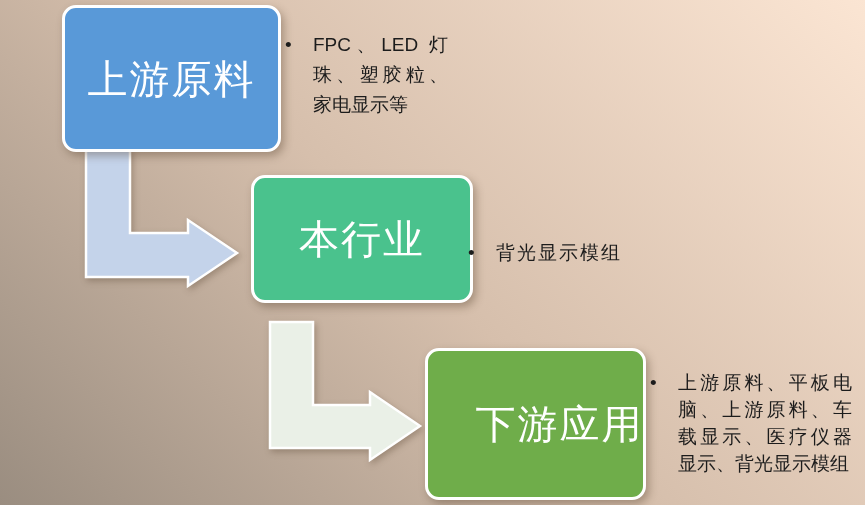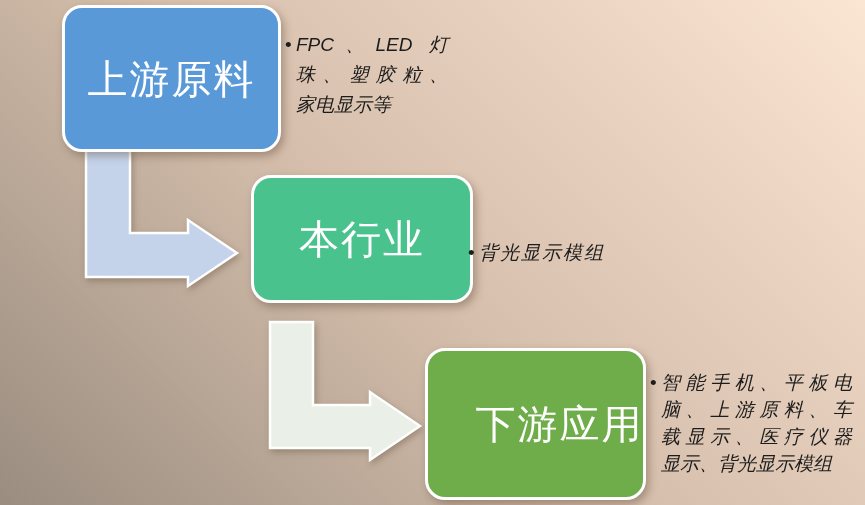--- a/index.html
+++ b/index.html
@@ -9,37 +9,37 @@
     overflow:hidden;
     font-family:"Liberation Sans","DejaVu Sans",sans-serif;
   }
   .arrows-layer{position:absolute;left:0;top:0;z-index:1;}
   .arrows-layer polygon{
     stroke:#ffffff;stroke-width:2.5;stroke-linejoin:miter;
     filter:drop-shadow(2px 3px 3px rgba(70,50,30,.30));
   }
   .stage-box{
     position:absolute;z-index:2;
-    border:3px solid #ffffff;border-radius:20px;
+    border:3px solid #ffffff;border-radius:14px;
     box-sizing:border-box;
     display:flex;align-items:center;justify-content:center;
     box-shadow:3px 4px 8px rgba(70,50,30,.35);
   }
   .stage-label{
     color:#ffffff;font-size:40px;letter-spacing:2px;
     white-space:nowrap;line-height:1;
   }
   .bullet-block{
     position:absolute;z-index:2;color:#1c1c1c;
   }
   .bullet-block .dot{
     position:absolute;left:0;top:0;
     font-size:19px;line-height:inherit;
   }
-  .bullet-block .lines{margin-left:11px;font-style:italic;}
+  .bullet-block .lines{margin-left:28px;}
   .bullet-block .ln{font-size:19px;}
   .b1{top:30px;left:285px;width:163px;line-height:30px;}
   .b1 .ln{line-height:30px;}
   .b2{top:238px;left:468px;width:190px;line-height:30px;}
   .b2 .ln{line-height:30px;letter-spacing:2px;}
   .b3{top:369px;left:650px;width:202px;line-height:27px;}
   .b3 .ln{line-height:27px;}
   .jl{text-align:justify;text-align-last:justify;}
   .box-upstream{left:62px;top:5px;width:219px;height:147px;}
   .box-industry{left:251px;top:175px;width:222px;height:128px;}
@@ -79,20 +79,20 @@
   <div class="bullet-block b2">
     <span class="dot">•</span>
     <div class="lines">
       <div class="ln">背光显示模组</div>
     </div>
   </div>
 
   <div class="bullet-block b3">
     <span class="dot">•</span>
     <div class="lines">
-      <div class="ln jl">智能手机、平板电</div>
+      <div class="ln jl">上游原料、平板电</div>
       <div class="ln jl">脑、上游原料、车</div>
       <div class="ln jl">载显示、医疗仪器</div>
       <div class="ln">显示、背光显示模组</div>
     </div>
   </div>
 
 </div>
 
 </body></html>

